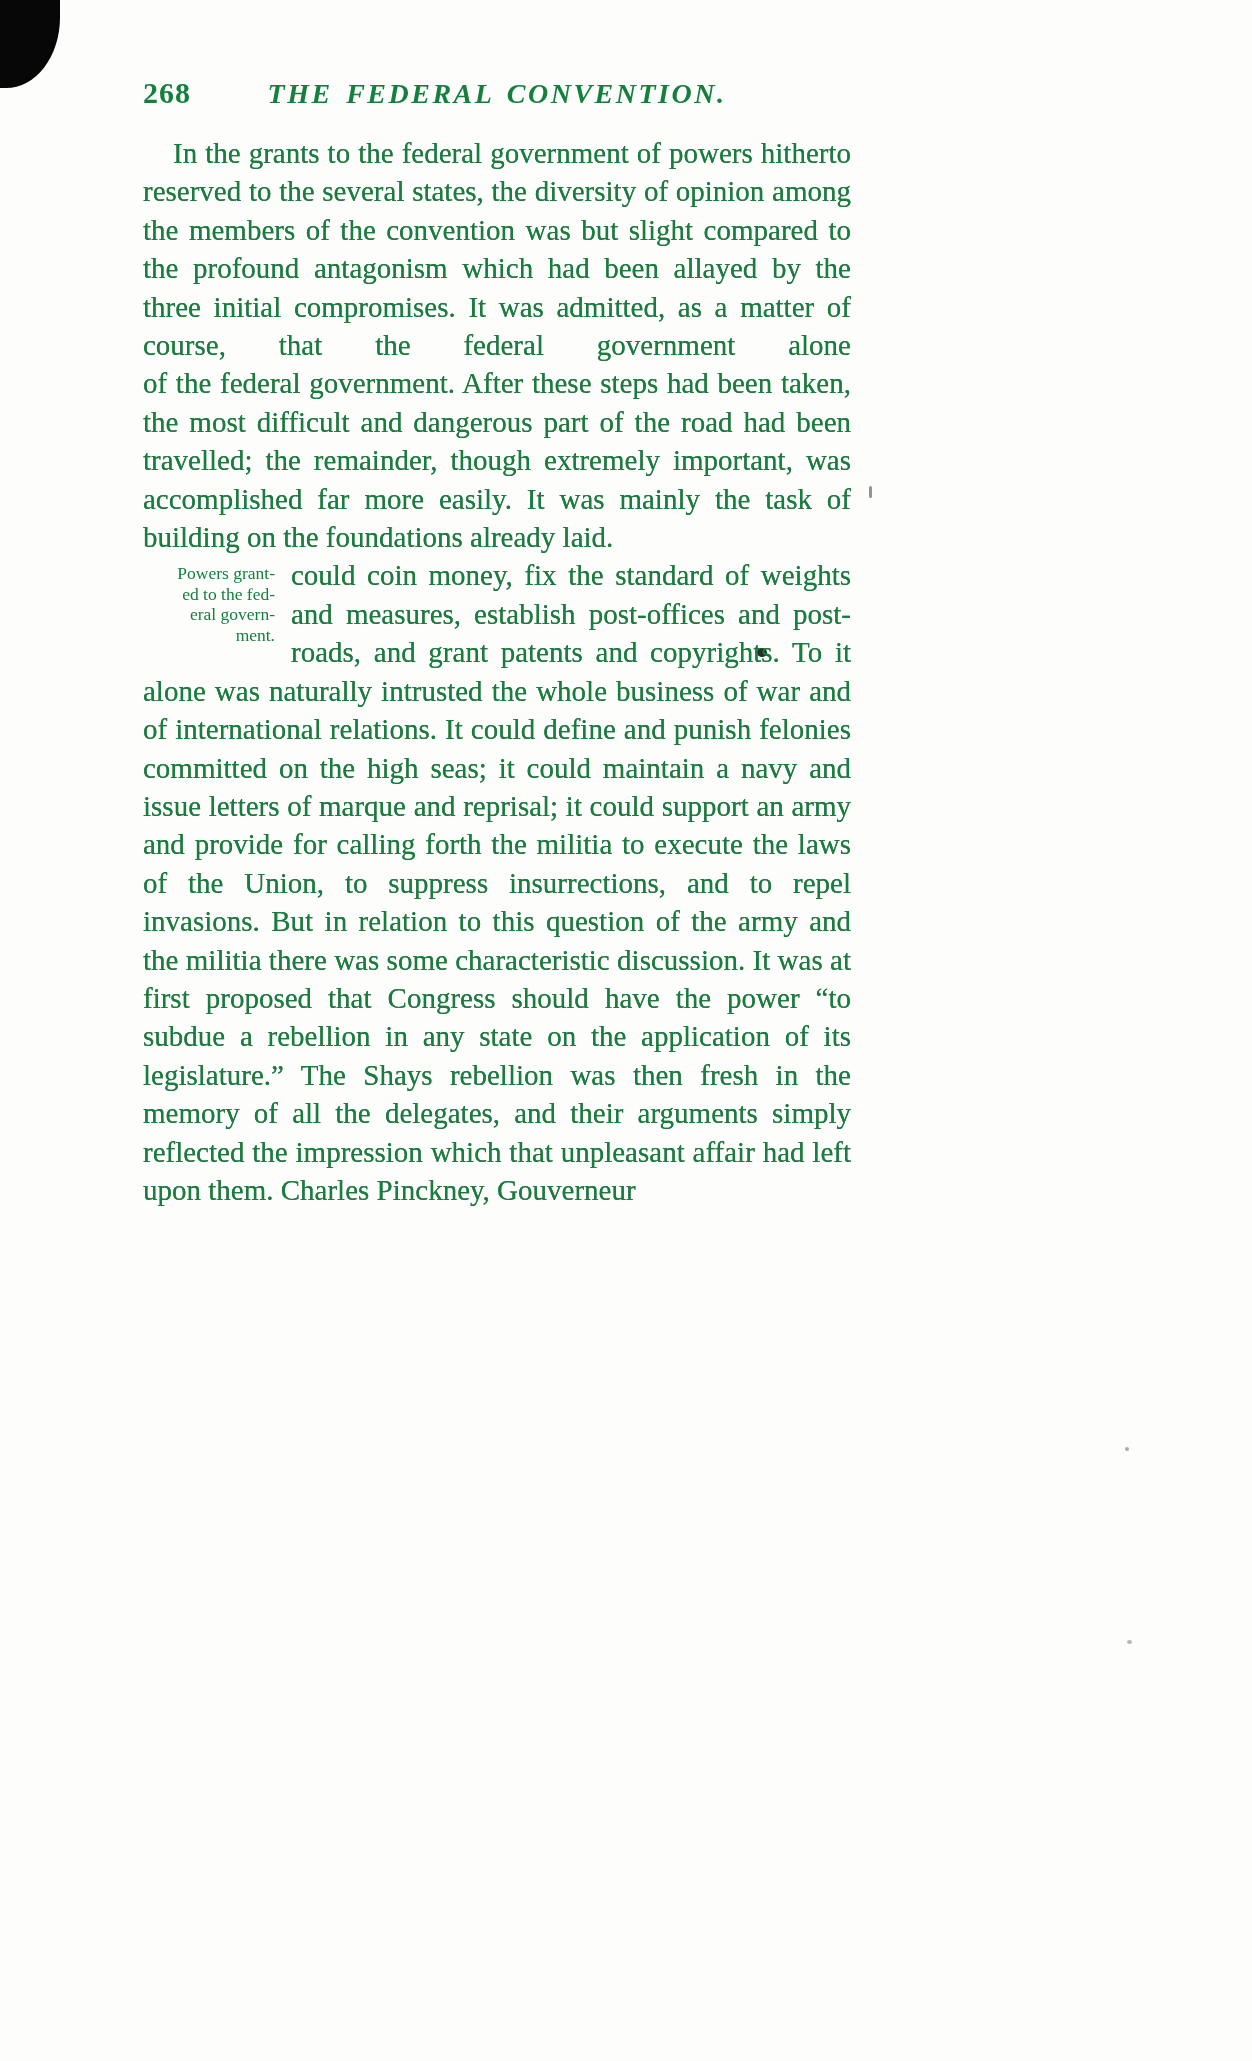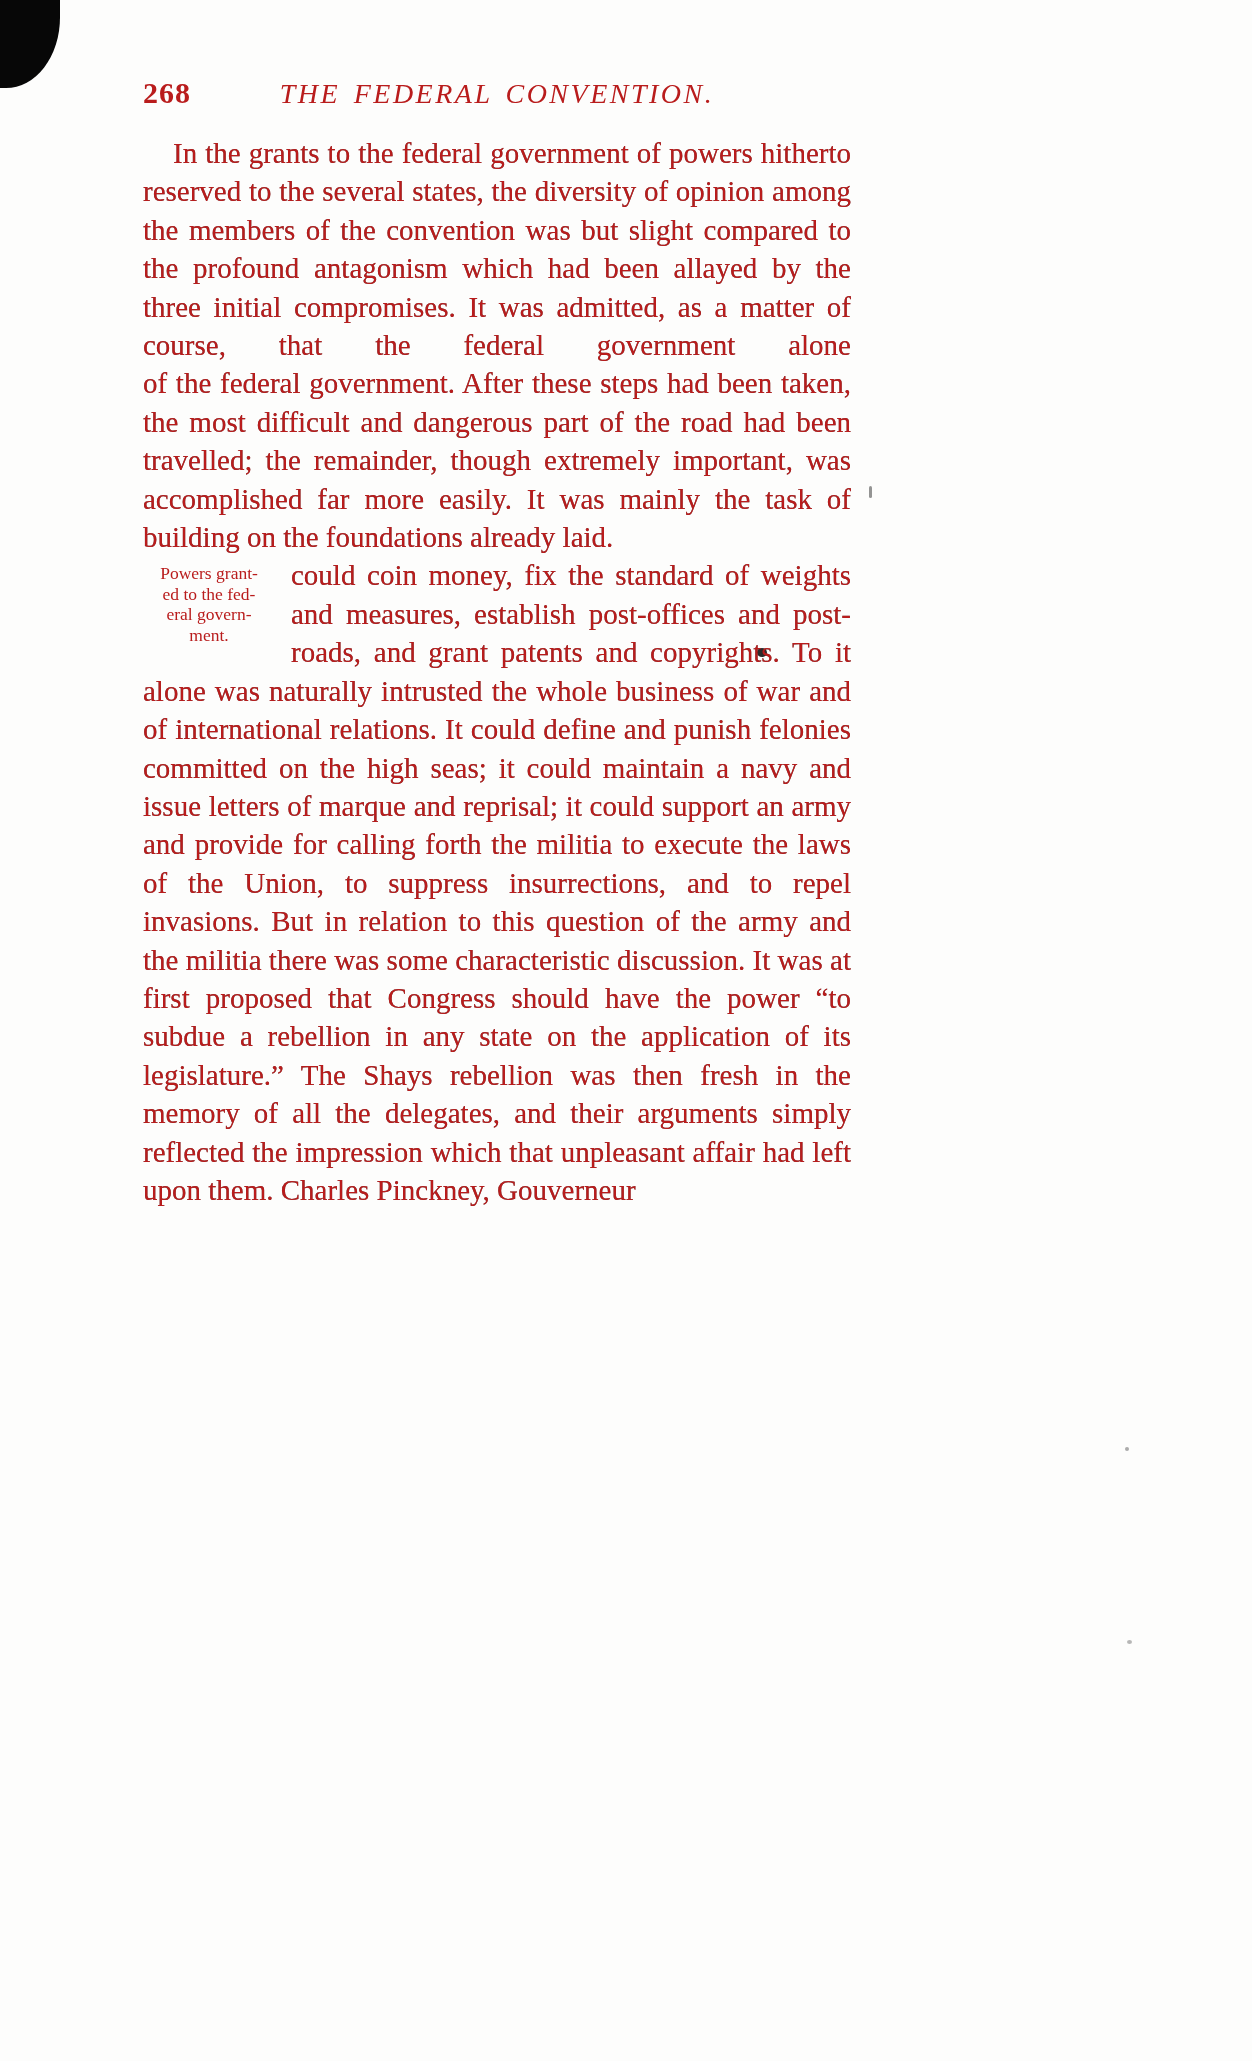--- a/index.html
+++ b/index.html
@@ -6,21 +6,21 @@
     margin: 0;
     padding: 0;
     background: #ffffff;
   }
   .page {
     position: relative;
     width: 1252px;
     height: 2061px;
     background: #fdfdfc;
     overflow: hidden;
-    color: #b91c1c;
+    color: #15803d;
     font-family: "Liberation Serif", "DejaVu Serif", serif;
   }
   
   .corner-artifact {
     position: absolute;
     top: 0;
     left: 0;
     width: 60px;
     height: 88px;
     background: #070707;
@@ -54,21 +54,21 @@
     font-size: 30px;
     font-weight: 600;
     letter-spacing: 1px;
   }
   .running-title {
     position: absolute;
     left: 50%;
     transform: translateX(-50%);
     top: 2px;
     font-style: italic;
-    font-weight: 400;
+    font-weight: 700;
     font-size: 28px;
     letter-spacing: 2.5px;
     word-spacing: 4px;
     white-space: nowrap;
   }
   .para {
     margin: 0;
     font-size: 29px;
     line-height: 38.4px;
     text-align: justify;
@@ -81,21 +81,21 @@
     text-align-last: justify;
   }
   .sidenote {
     float: left;
     width: 132px;
     margin: 7px 16px 0 0;
     min-height: 102px;
     font-size: 17.5px;
     line-height: 20.5px;
     white-space: pre-line;
-    text-align: center;
+    text-align: right;
     text-indent: 0;
     text-shadow: none;
   }
 </style>
 </head>
 <body>
 
 <div class="page">
 
   <div class="corner-artifact"></div>

